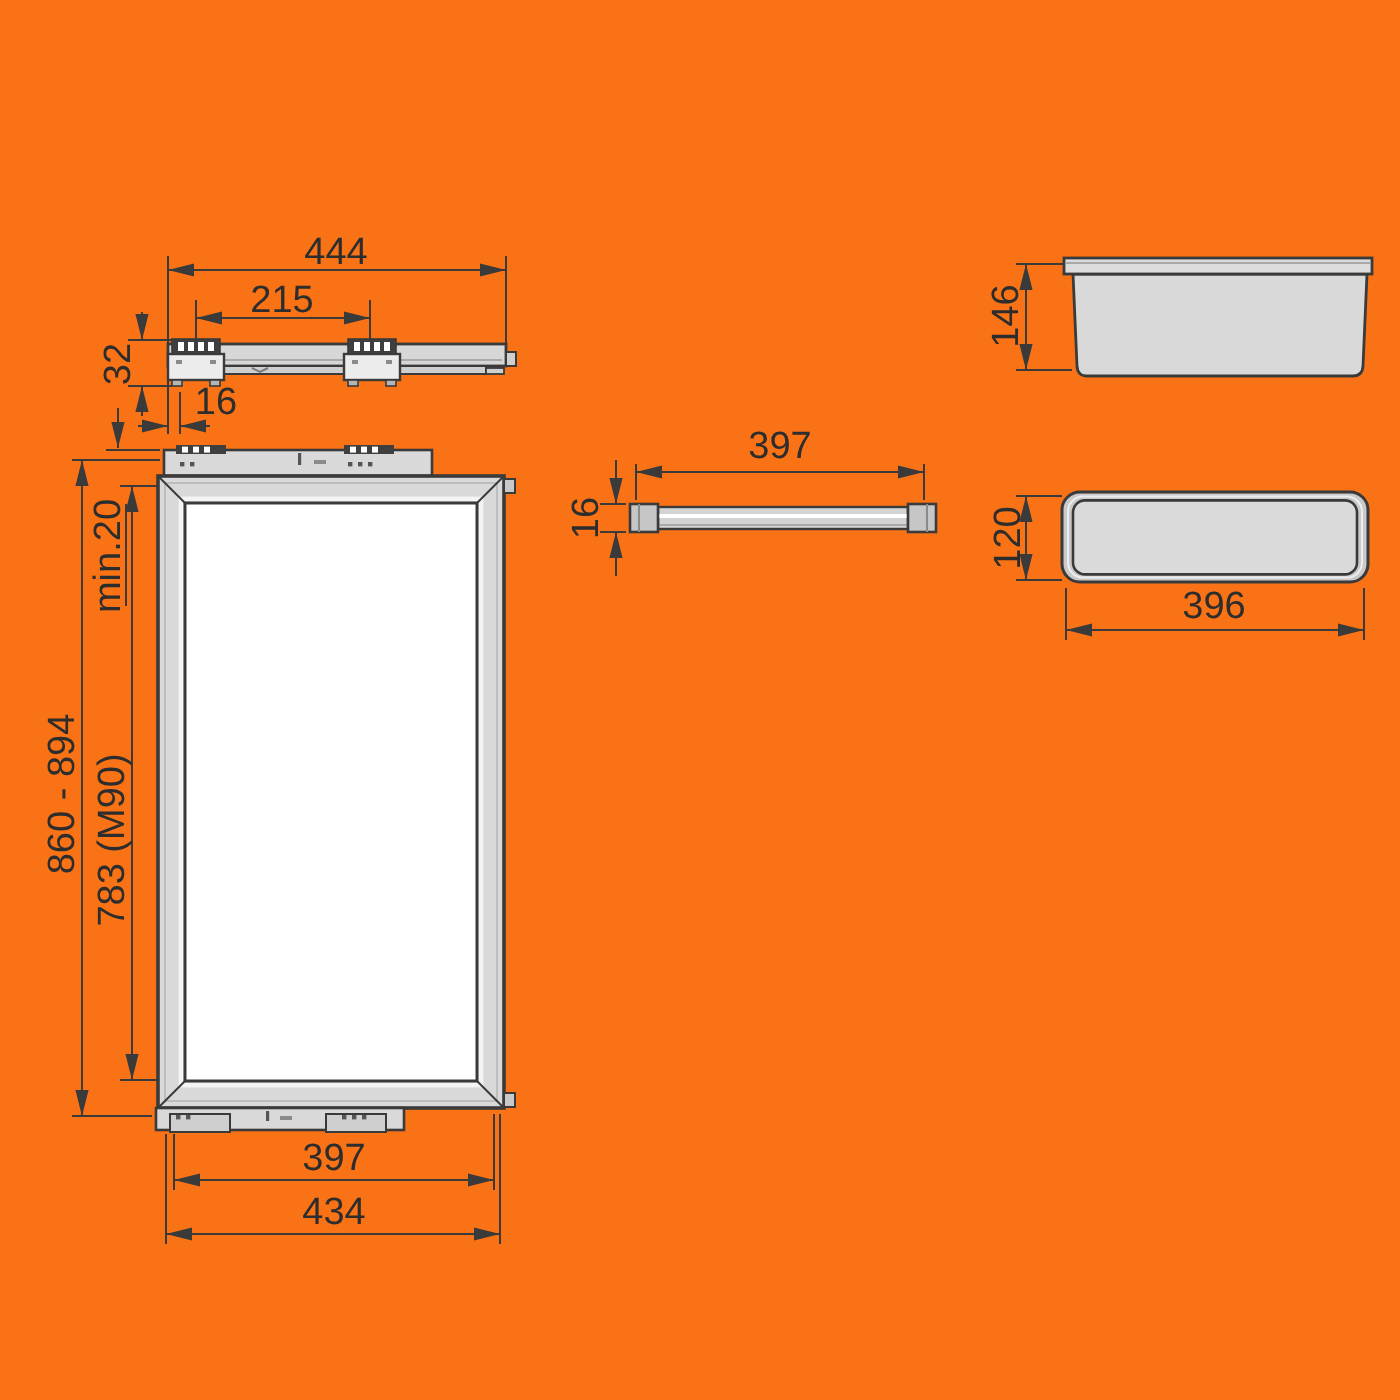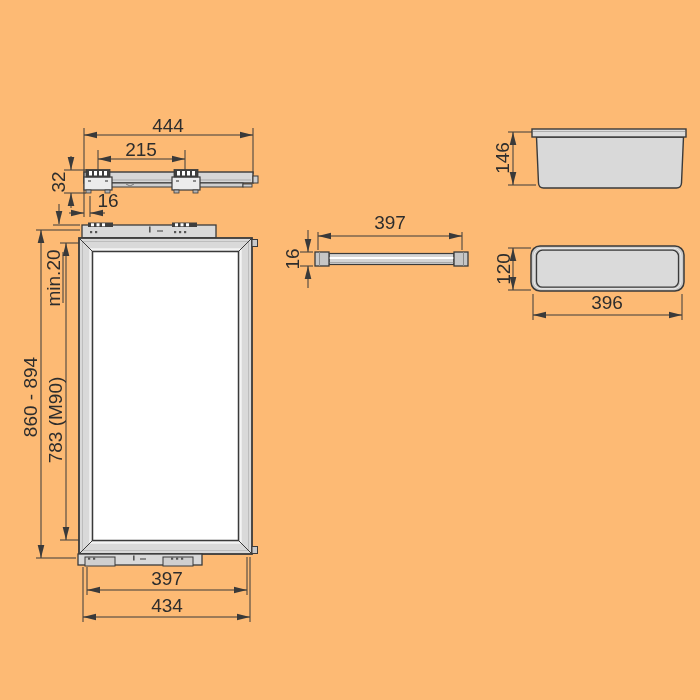--- a/index.html
+++ b/index.html
@@ -1,17 +1,17 @@
 <!DOCTYPE html>
 <html><head>
 <meta charset="utf-8">
 <style>
   html,body{margin:0;padding:0;background:#ffffff;}
   .canvas{
-    width:700px;height:700px;position:relative;background:#fdba74;
+    width:700px;height:700px;position:relative;background:#f97316;
     font-family:"Liberation Sans", sans-serif;
     overflow:hidden;
   }
   svg text{
     font-family:"Liberation Sans", sans-serif;
     font-size:19px;
     fill:#2d2d2d;
   }
 </style>
 </head>

